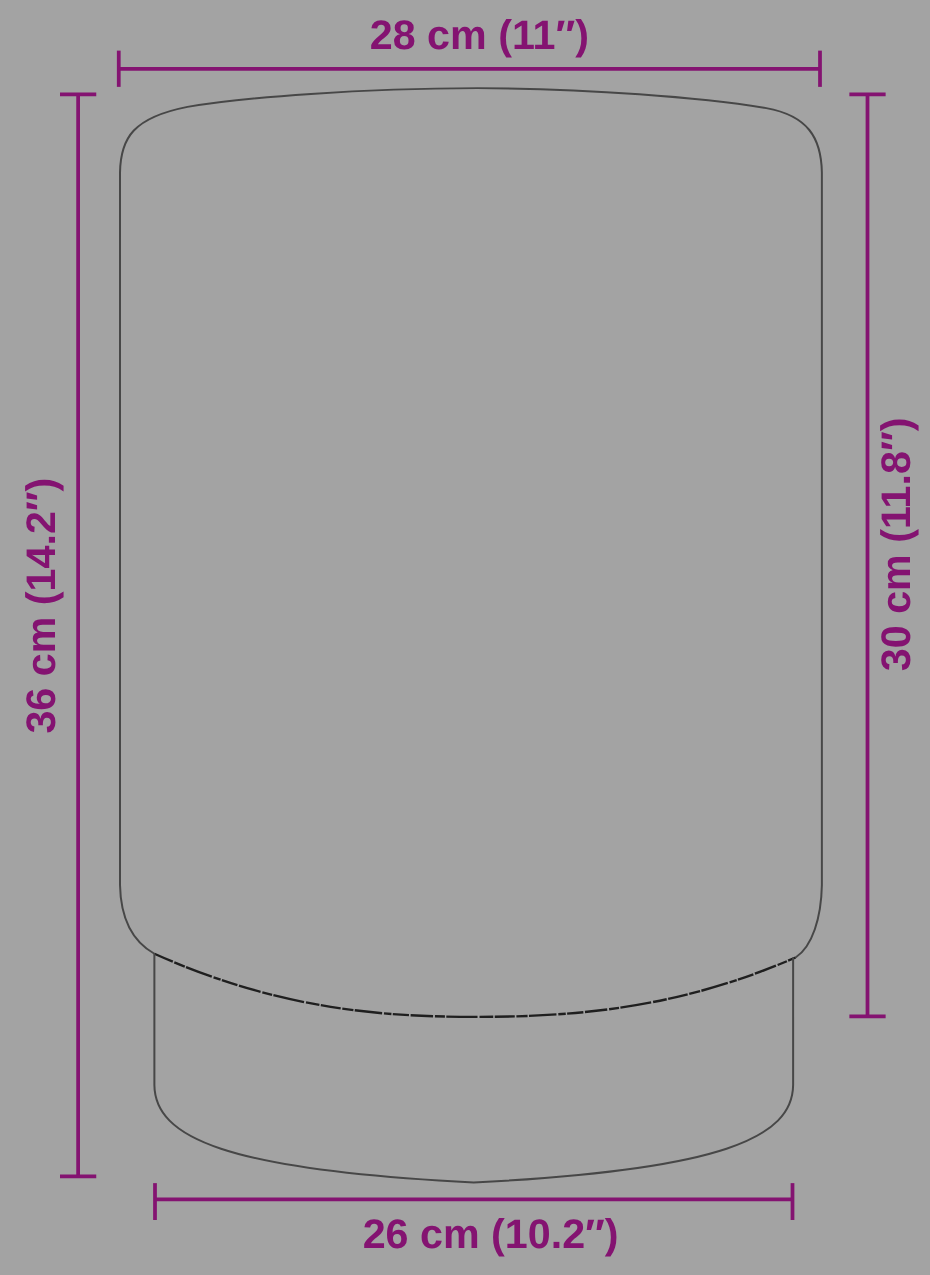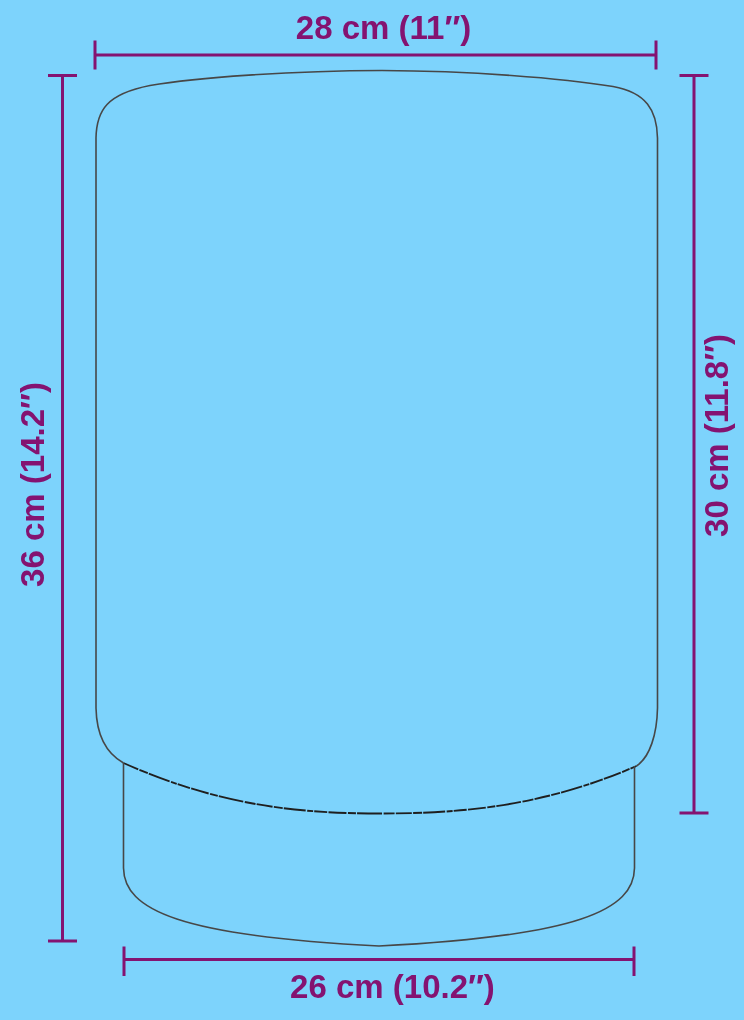--- a/index.html
+++ b/index.html
@@ -1,16 +1,16 @@
 <!DOCTYPE html>
 <html><head>
 <meta charset="utf-8">
 <style>
   html,body{margin:0;padding:0;background:#ffffff;}
-  .page{width:744px;height:1020px;position:relative;background:#7dd3fc;}
+  .page{width:744px;height:1020px;position:relative;background:#a3a3a3;}
   svg{display:block;}
   text{font-family:"Liberation Sans",sans-serif;font-weight:bold;fill:#841371;}
 </style>
 </head>
 <body>
 <div class="page">
 <svg width="744" height="1020" viewBox="0 0 744 1020" xmlns="http://www.w3.org/2000/svg">
 
   <path d="M 123.5 763
            C 104 752, 96.5 733, 96 708

